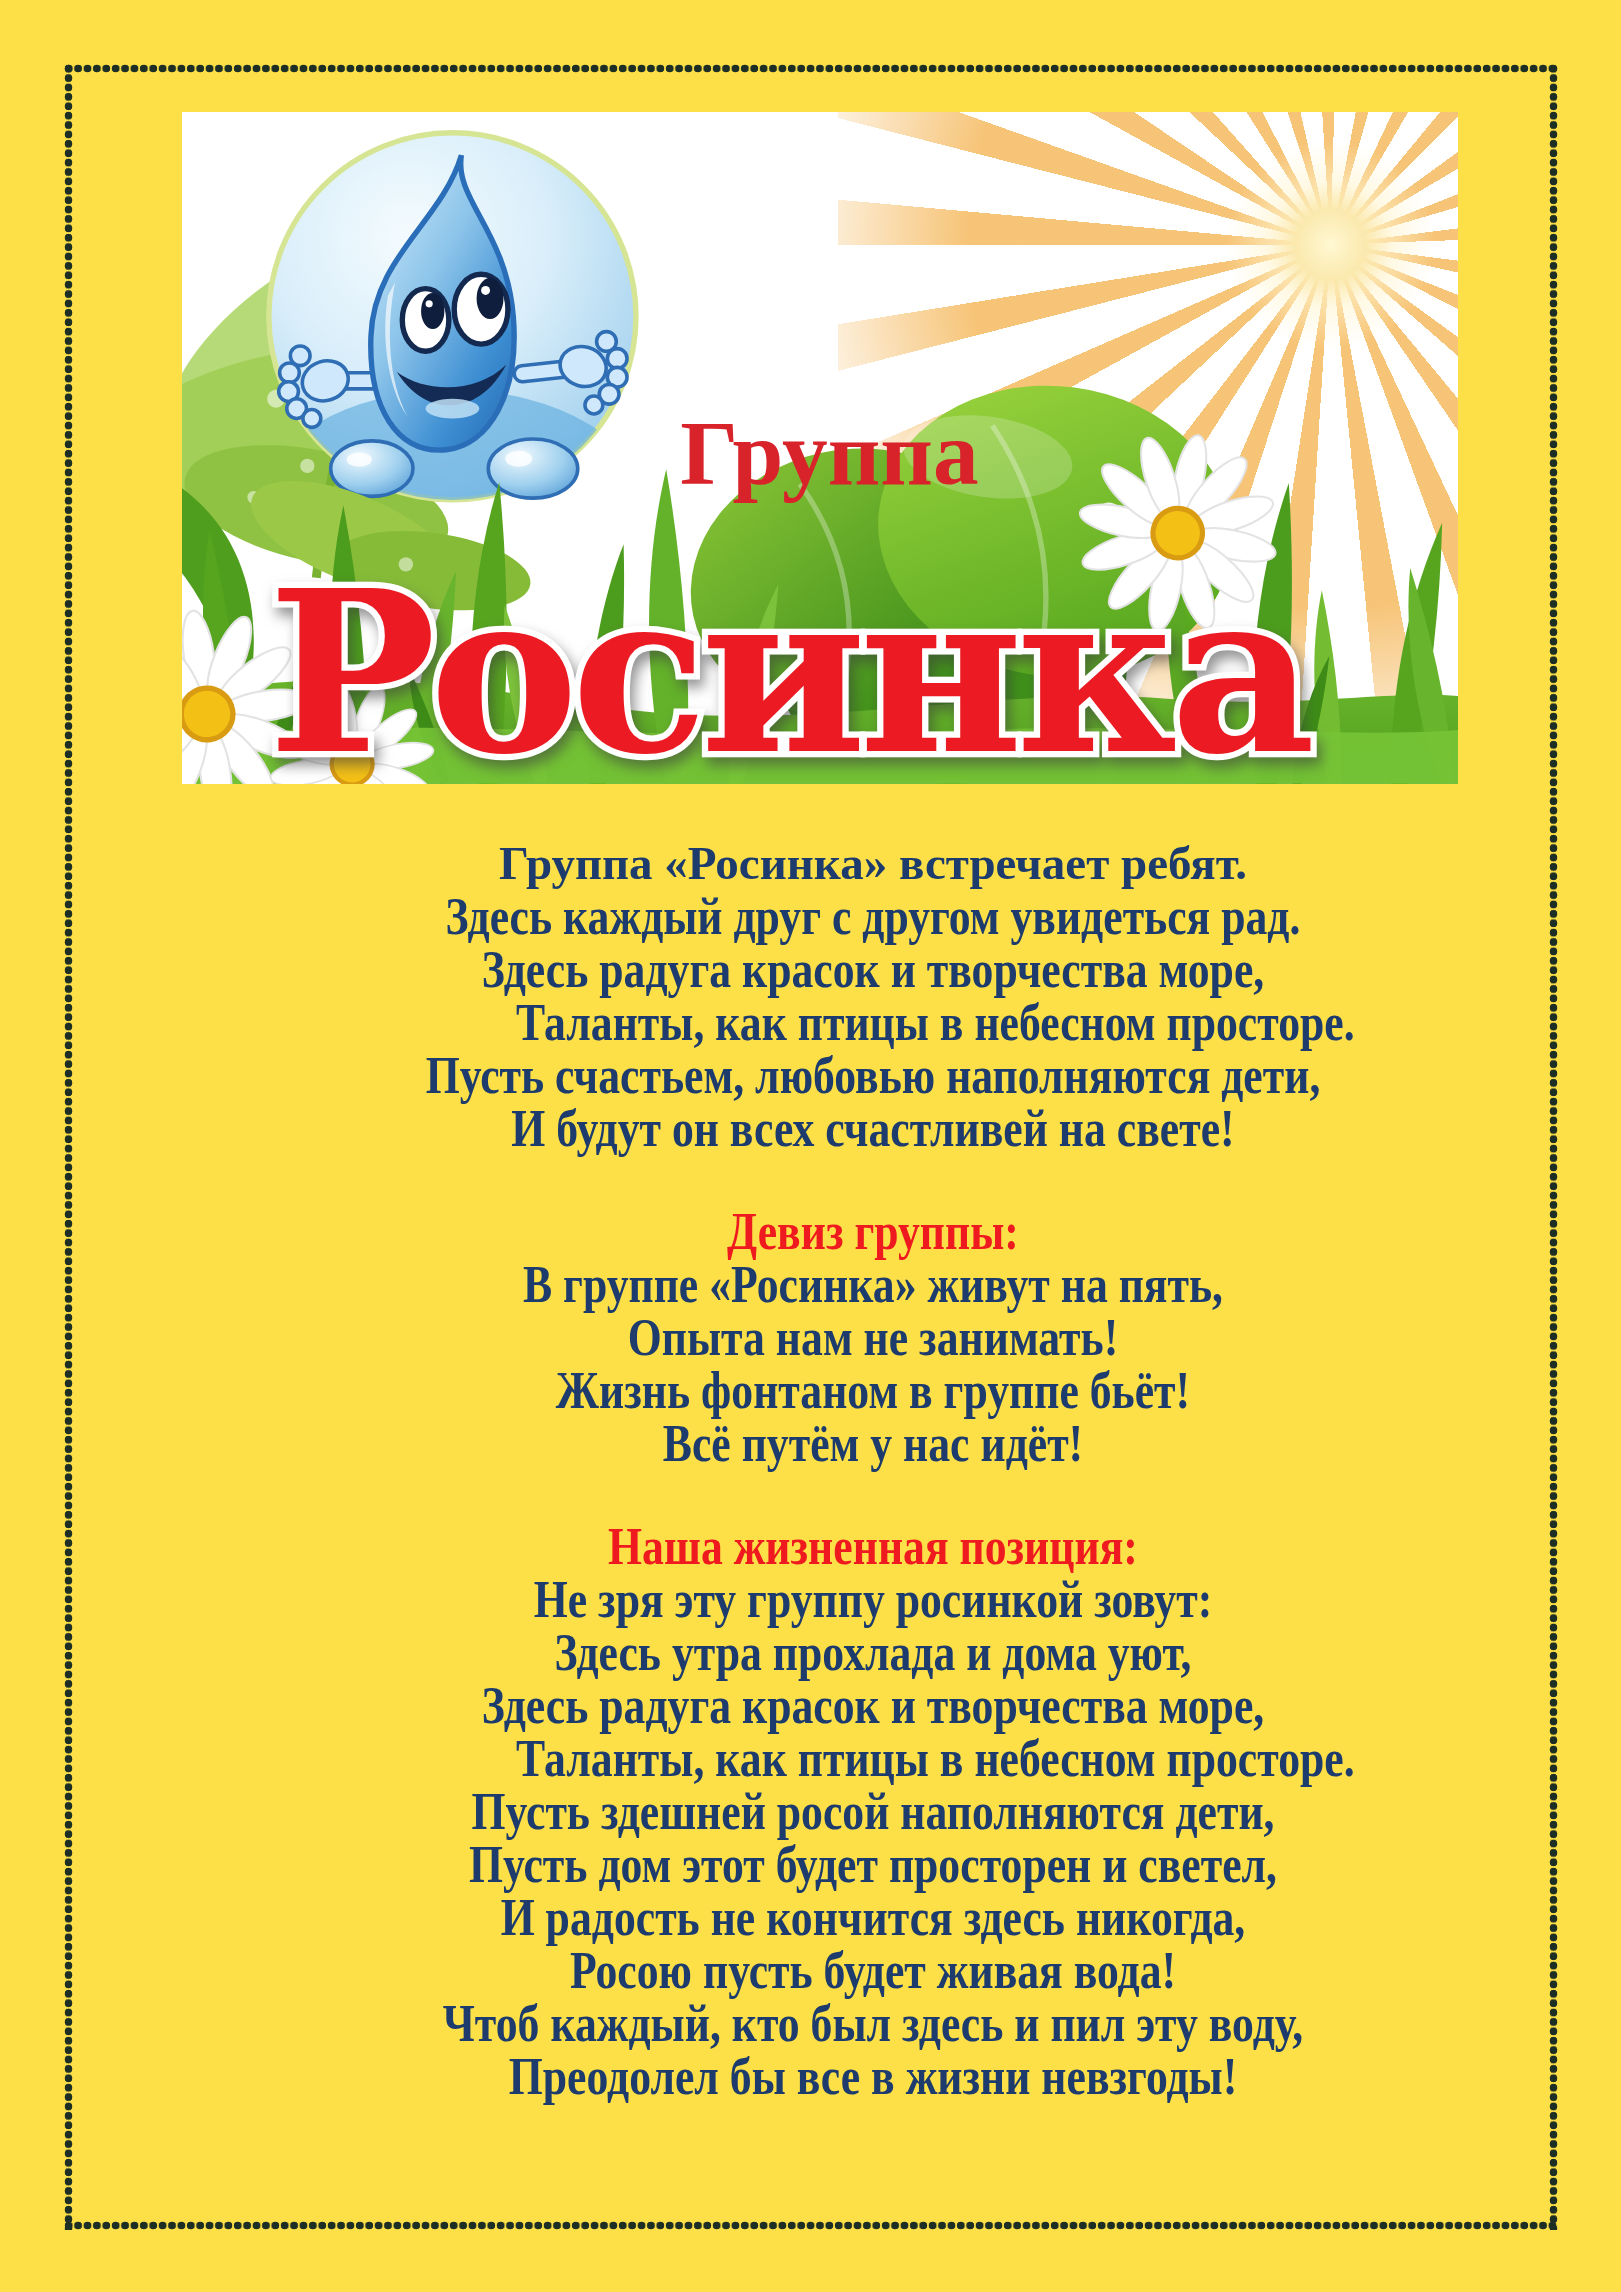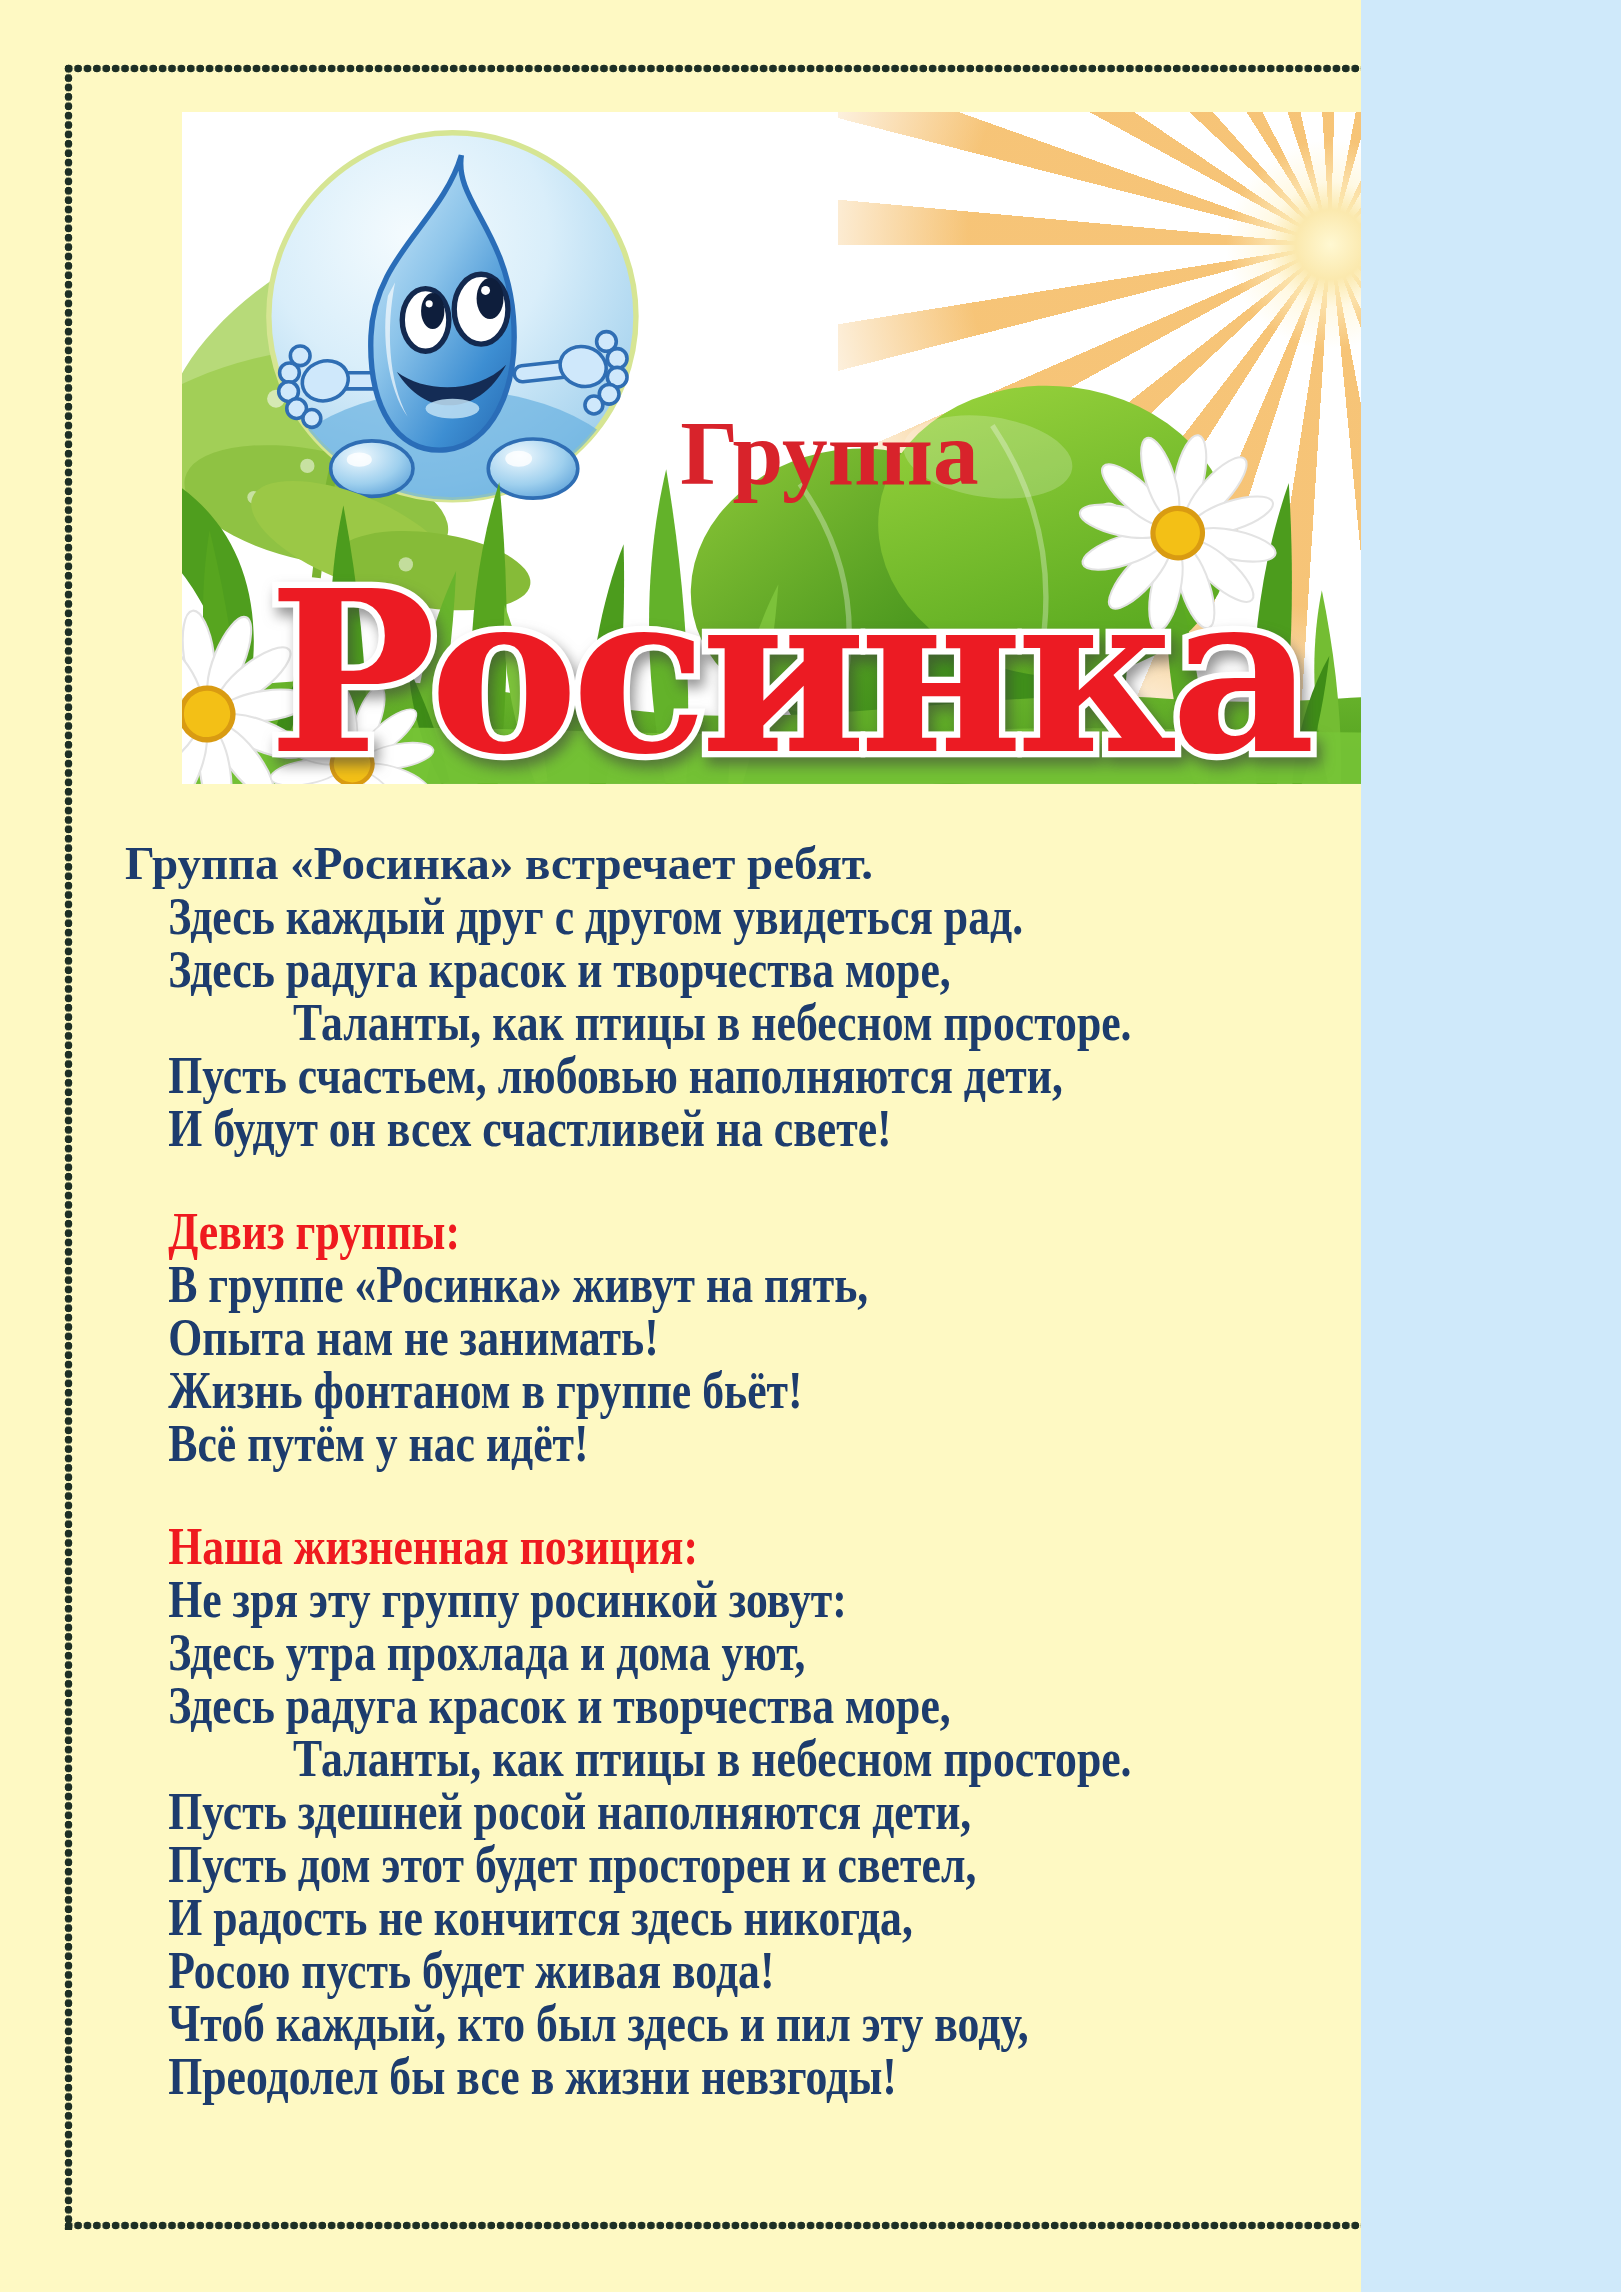--- a/index.html
+++ b/index.html
@@ -1,16 +1,16 @@
 <!DOCTYPE html>
 <html lang="ru" style="font-size:14.3px"><head>
 <meta charset="utf-8">
 <style>
   html,body{margin:0;padding:0;background:#cfe9fa;}
-  .page{position:relative;width:1361px;height:2293px;background:#fef9c3;overflow:hidden;
+  .page{position:relative;width:1621px;height:2293px;background:#fde047;overflow:hidden;
         font-family:"Liberation Serif",serif;}
   
   .frame{position:absolute;left:64px;top:64px;width:1494px;height:2166px;pointer-events:none;}
   .bead{position:absolute;background-image:radial-gradient(circle,#1d2f24 3.8px,rgba(0,0,0,0) 4.3px);
         background-size:9.4px 9.4px;background-repeat:repeat;}
   .bead.top{left:0;top:0;right:0;height:9px;background-repeat:repeat-x;}
   .bead.bottom{left:0;bottom:0;right:0;height:9px;background-repeat:repeat-x;}
   .bead.left{left:0;top:0;bottom:0;width:9px;background-repeat:repeat-y;}
   .bead.right{right:0;top:0;bottom:0;width:9px;background-repeat:repeat-y;}
 
@@ -22,21 +22,21 @@
   .sunglow{position:absolute;left:656px;top:-360px;width:985px;height:985px;
     background:radial-gradient(circle at 50% 50%, #fff8d2 0%, #fbe9ae 5%,
       rgba(255,244,204,.55) 9%, rgba(255,255,255,0) 15%,
       rgba(255,255,255,0) 52%, #ffffff 80%);}
   .art{position:absolute;left:0;top:0;}
   .group-svg,.title-svg{position:absolute;left:0;overflow:visible;}
   .group-svg{top:0;}
   .title-svg{top:448px;}
 
   
-  .poem{position:absolute;left:125px;right:0;top:837px;text-align:left;}
+  .poem{position:absolute;left:125px;right:0;top:837px;text-align:center;}
   .pl{height:53px;line-height:53px;font-size:47px;font-weight:bold;color:#1d3c6d;white-space:nowrap;}
   .c{transform:scale(.93,1.12);}
   .hd{color:#ef1a1f;margin-top:50px;}
   .indent{text-indent:134px;}
 </style>
 </head>
 <body>
 
 <div class="page">
 

